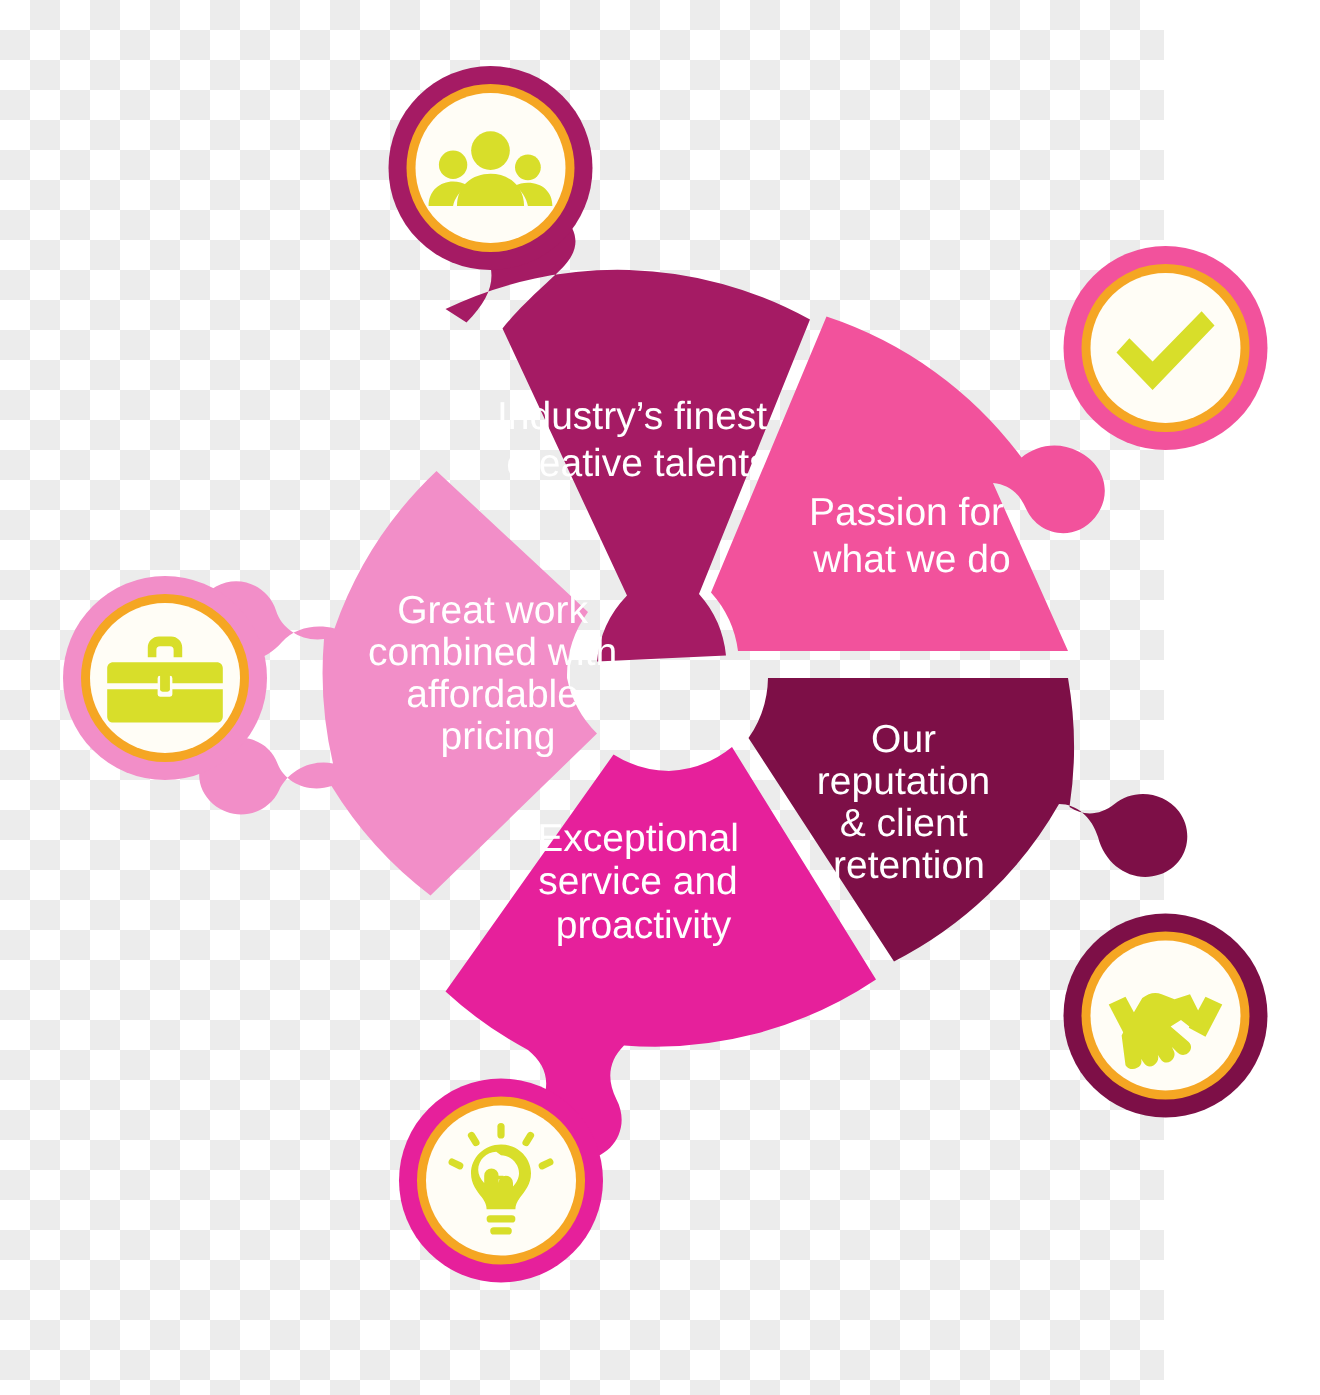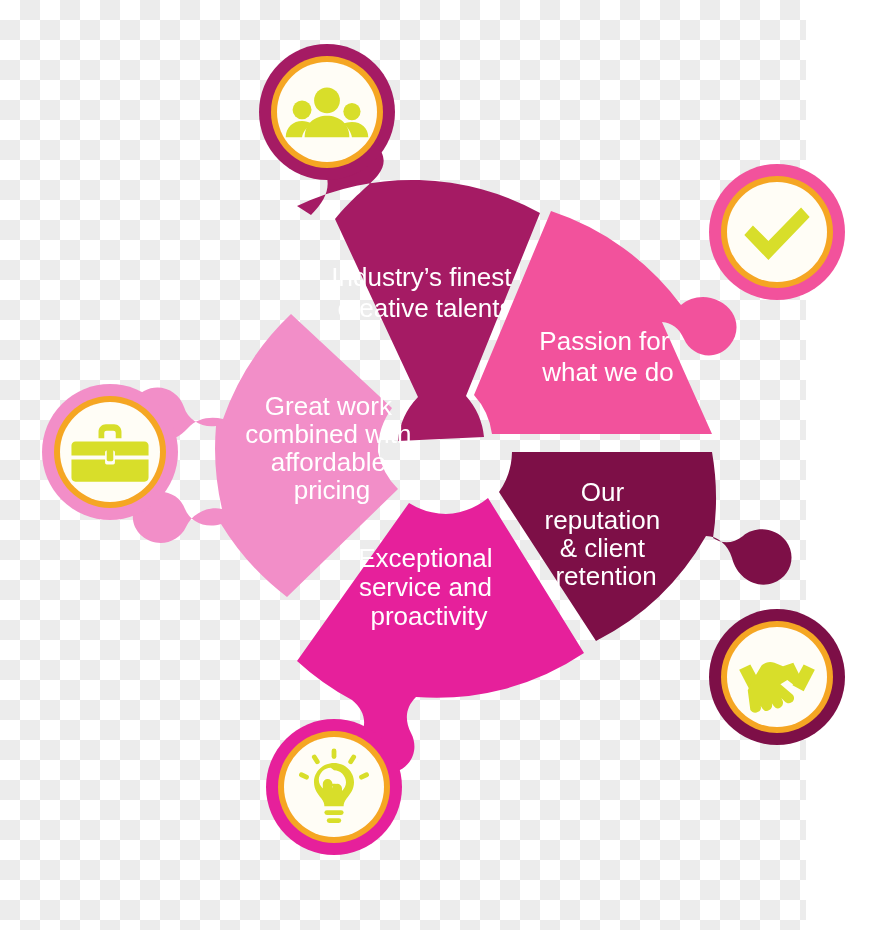--- a/index.html
+++ b/index.html
@@ -15,21 +15,20 @@
     position: relative;
     width: 776px;
     height: 930px;
     
     background-color: #ffffff;
     background-image:
       linear-gradient(45deg, #ececec 25%, transparent 25%, transparent 75%, #ececec 75%, #ececec),
       linear-gradient(45deg, #ececec 25%, transparent 25%, transparent 75%, #ececec 75%, #ececec);
     background-size: 40px 40px;
     background-position: 0 0, 20px 20px;
-    padding-left: 30px;
   }
   #graphic {
     position: absolute;
     left: 0;
     top: 0;
     width: 880px;
     height: 930px;
   }
   .seg-label {
     fill: #ffffff;

